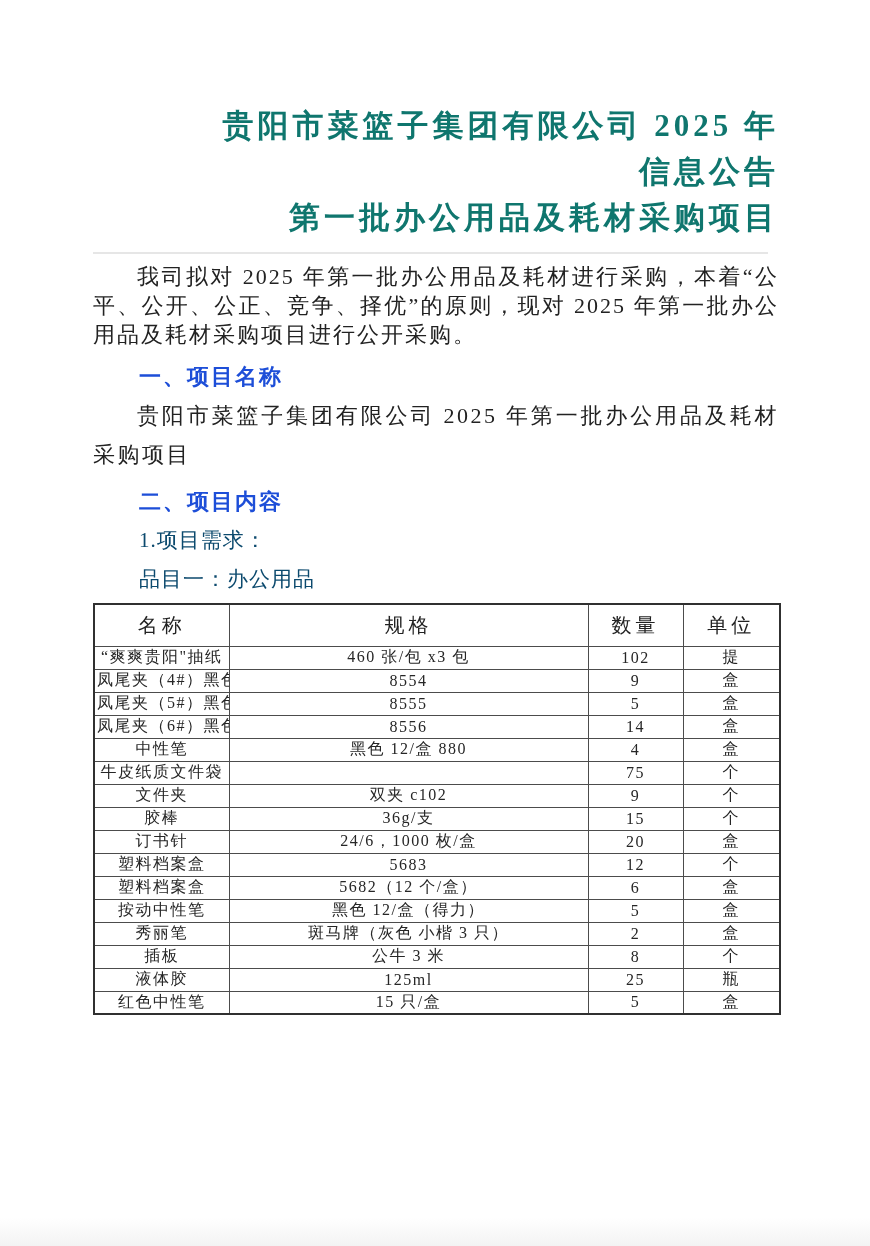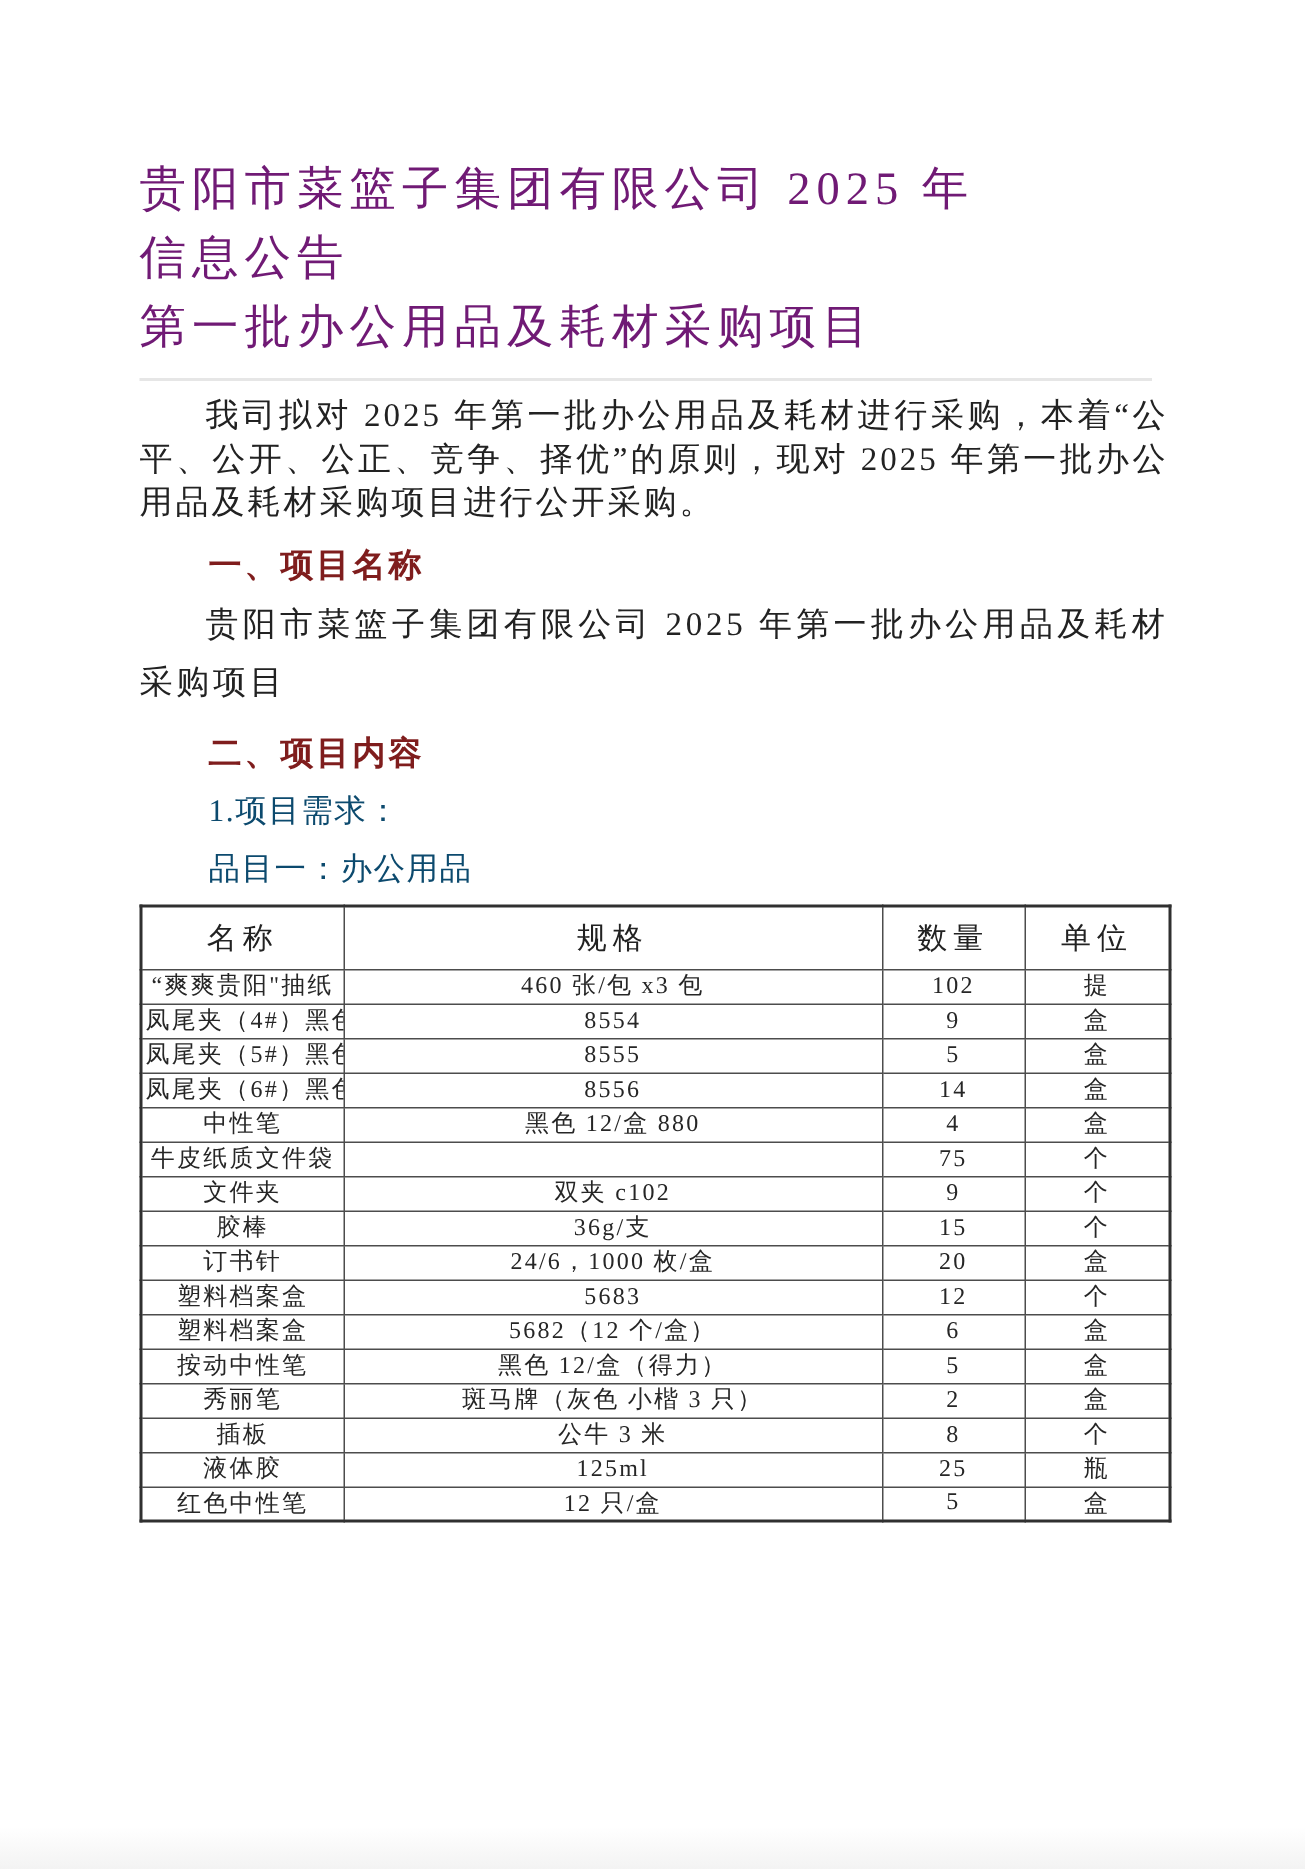--- a/index.html
+++ b/index.html
@@ -14,26 +14,26 @@
     font-family: "Liberation Serif", "DejaVu Serif", serif;
   }
   .page {
     position: absolute;
     left: 93px;
     top: 0;
     width: 686px;
   }
   .doc-title {
     margin: 103px 0 0 0;
-    text-align: left;
-    font-weight: 400;
+    text-align: right;
+    font-weight: 700;
     font-size: 31px;
     line-height: 46px;
     letter-spacing: 4px;
-    color: #701a75;
+    color: #0f766e;
   }
   .divider {
     margin-top: 11px;
     width: 675px;
     height: 2px;
     background: #e6e6e6;
   }
   .intro {
     margin: 8px 0 0 0;
     font-size: 22px;
@@ -44,21 +44,21 @@
     color: #222;
   }
   .section-heading {
     margin: 8px 0 0 0;
     padding-left: 46px;
     font-family: "Liberation Sans", "DejaVu Sans", sans-serif;
     font-weight: 700;
     font-size: 22px;
     line-height: 39px;
     letter-spacing: 2px;
-    color: #7f1d1d;
+    color: #1d4ed8;
   }
   .body-par {
     margin: 0;
     font-size: 22px;
     line-height: 39px;
     letter-spacing: 2.5px;
     text-indent: 2em;
     text-align: justify;
     color: #222;
   }
@@ -254,21 +254,21 @@
 
   <tr>
     <td>液体胶</td>
     <td>125ml</td>
     <td>25</td>
     <td>瓶</td>
   </tr>
 
   <tr>
     <td>红色中性笔</td>
-    <td>12 只/盒</td>
+    <td>15 只/盒</td>
     <td>5</td>
     <td>盒</td>
   </tr>
 </tbody>
   </table>
 
 </div>
 
 <div class="bottom-fade"></div>
 

